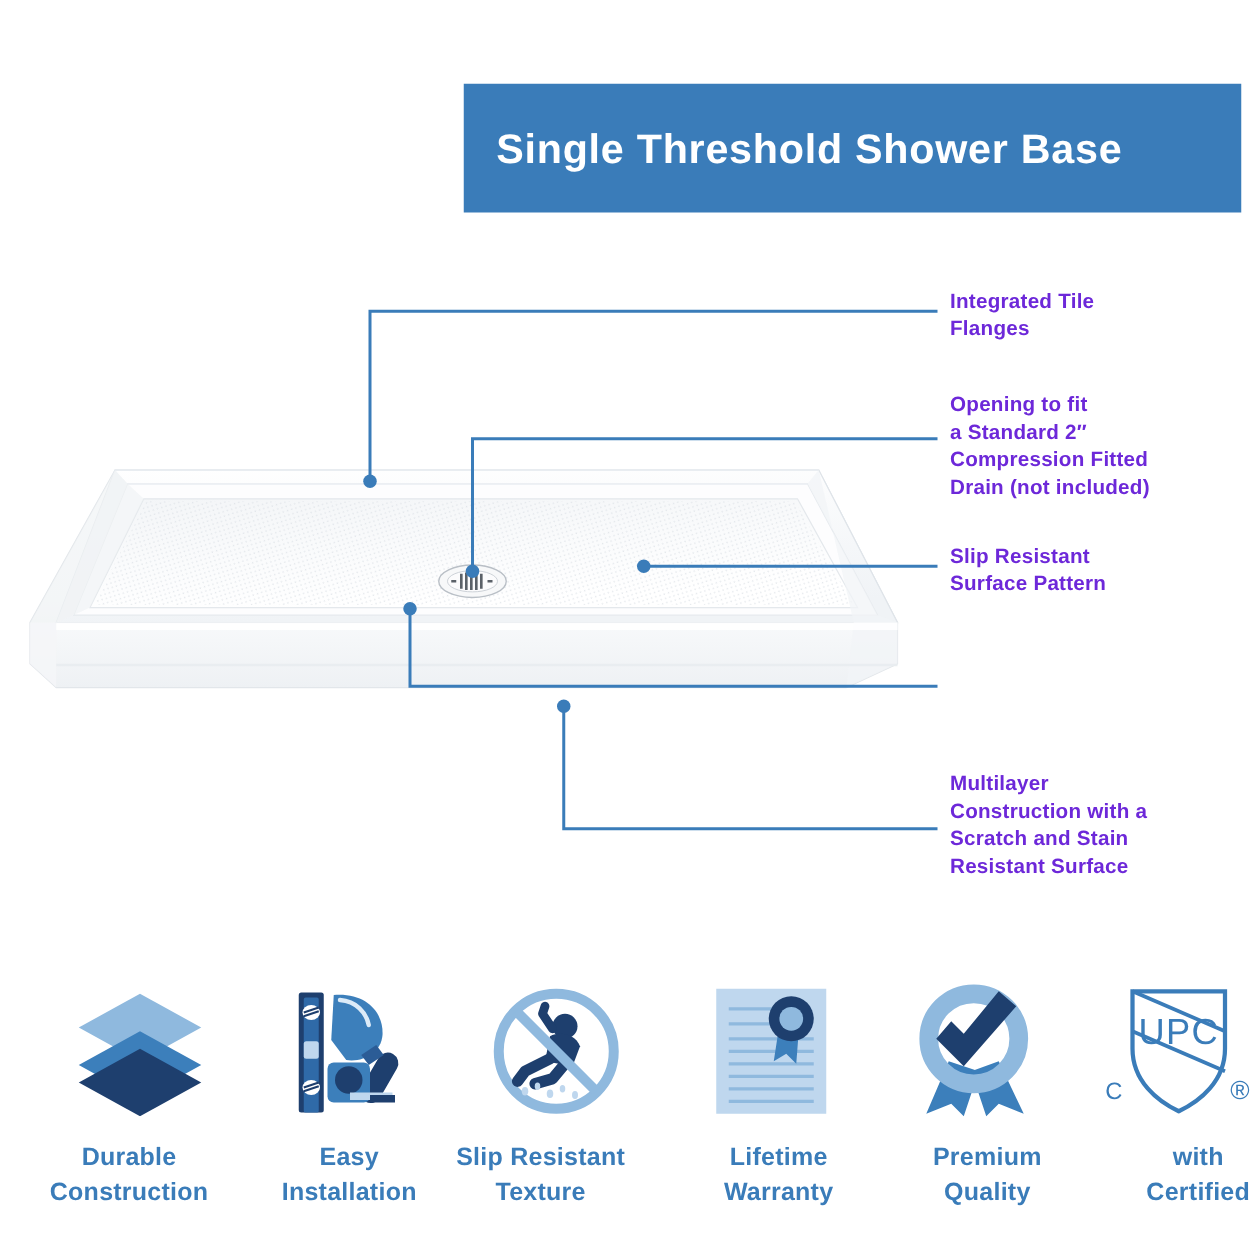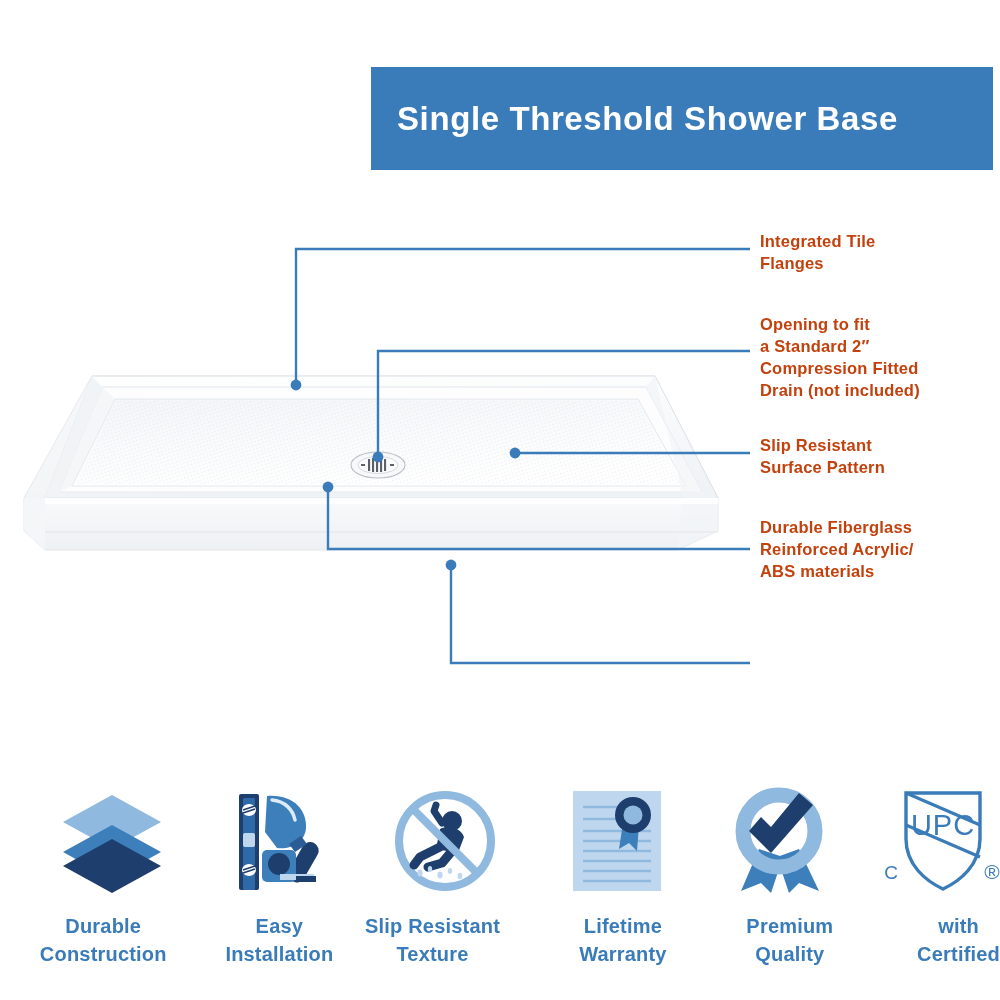--- a/index.html
+++ b/index.html
@@ -34,21 +34,21 @@
     color: #ffffff;
     font-size: 33px;
     font-weight: bold;
     letter-spacing: 0.6px;
     white-space: nowrap;
   }
 
   
   .callout {
     position: absolute;
-    color: #c2410c;
+    color: #6d28d9;
     font-size: 16.5px;
     font-weight: bold;
     line-height: 1.33;
     letter-spacing: 0.2px;
     white-space: pre-line;
   }
   #callout-0 { left: 760px; top: 231px; }
   #callout-1 { left: 760px; top: 314px; }
   #callout-2 { left: 760px; top: 435px; }
   #callout-3 { left: 760px; top: 517px; }
@@ -189,23 +189,24 @@
   </svg>
 
   <div class="callout" id="callout-0">Integrated Tile
 Flanges</div>
   <div class="callout" id="callout-1">Opening to fit
 a Standard 2″
 Compression Fitted
 Drain (not included)</div>
   <div class="callout" id="callout-2">Slip Resistant
 Surface Pattern</div>
-  <div class="callout" id="callout-3">Durable Fiberglass
-Reinforced Acrylic/
-ABS materials</div>
+  <div class="callout" id="callout-4">Multilayer
+Construction with a
+Scratch and Stain
+Resistant Surface</div>
 
   <div id="features">
 
     <div class="feature">
       <div class="feature-icon">
         <svg width="110" height="104" viewBox="0 0 110 104">
           <polygon points="55,6 104,33 55,60 6,33" fill="#8FB9DE"></polygon>
           <polygon points="55,36 104,63 55,90 6,63" fill="#3C7FBB"></polygon>
           <polygon points="55,50 104,77 55,104 6,77" fill="#1E3F6E"></polygon>
         </svg>

